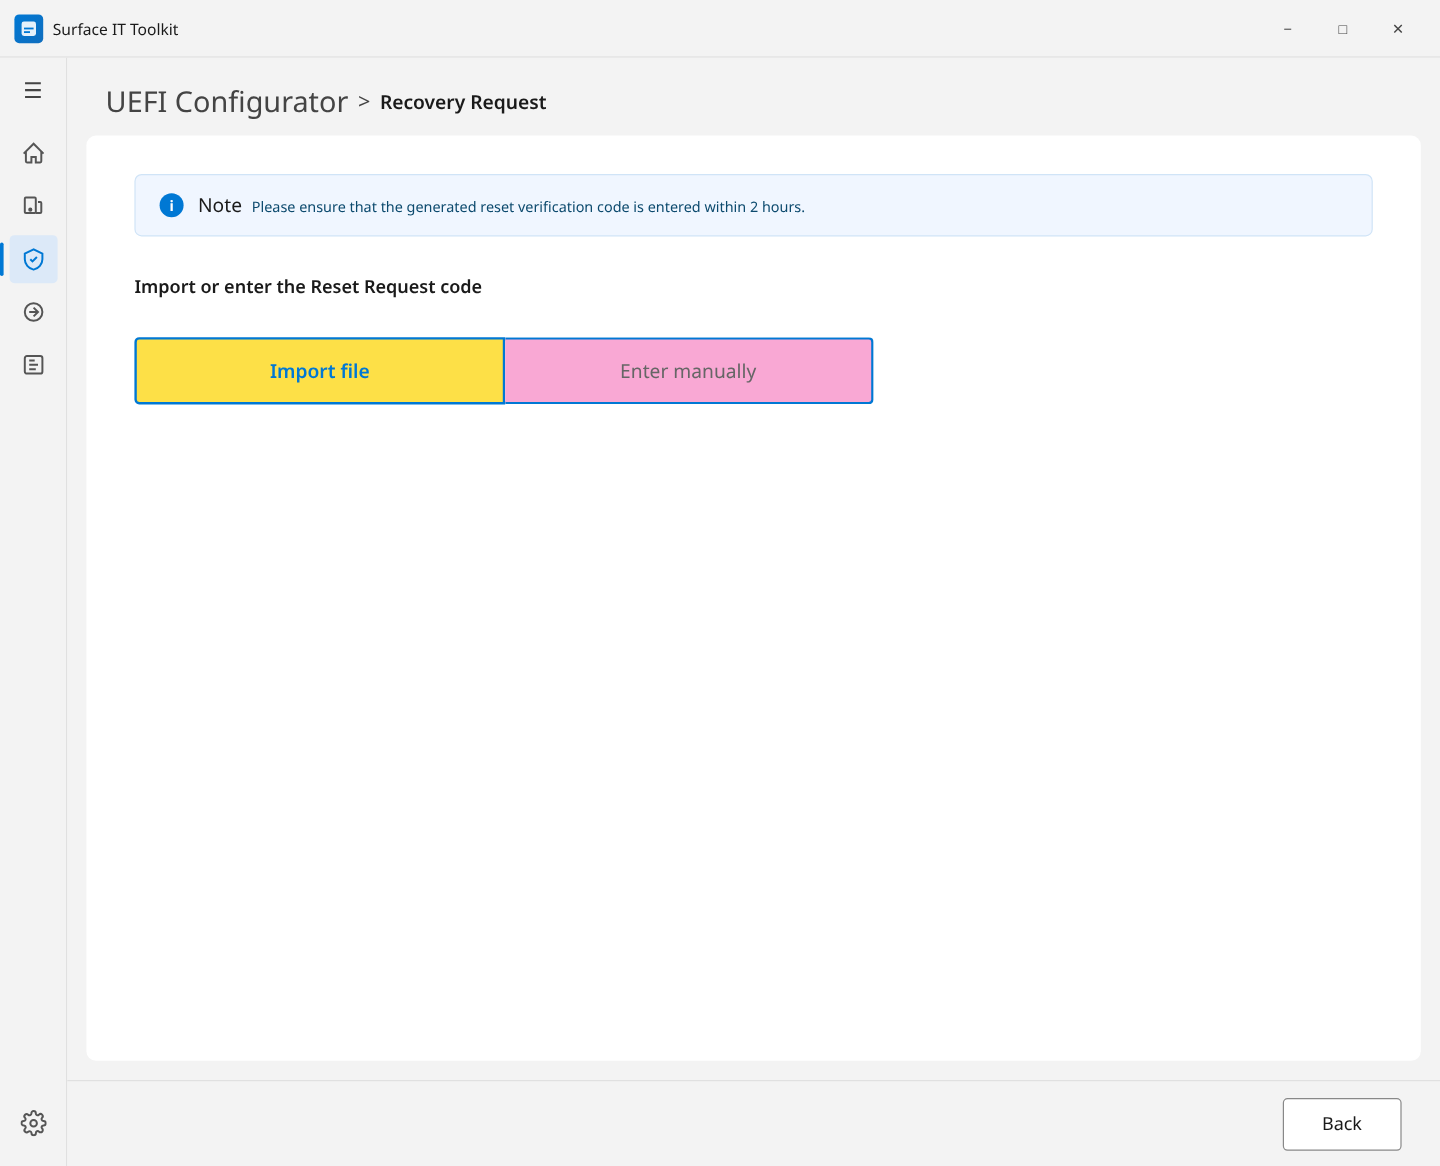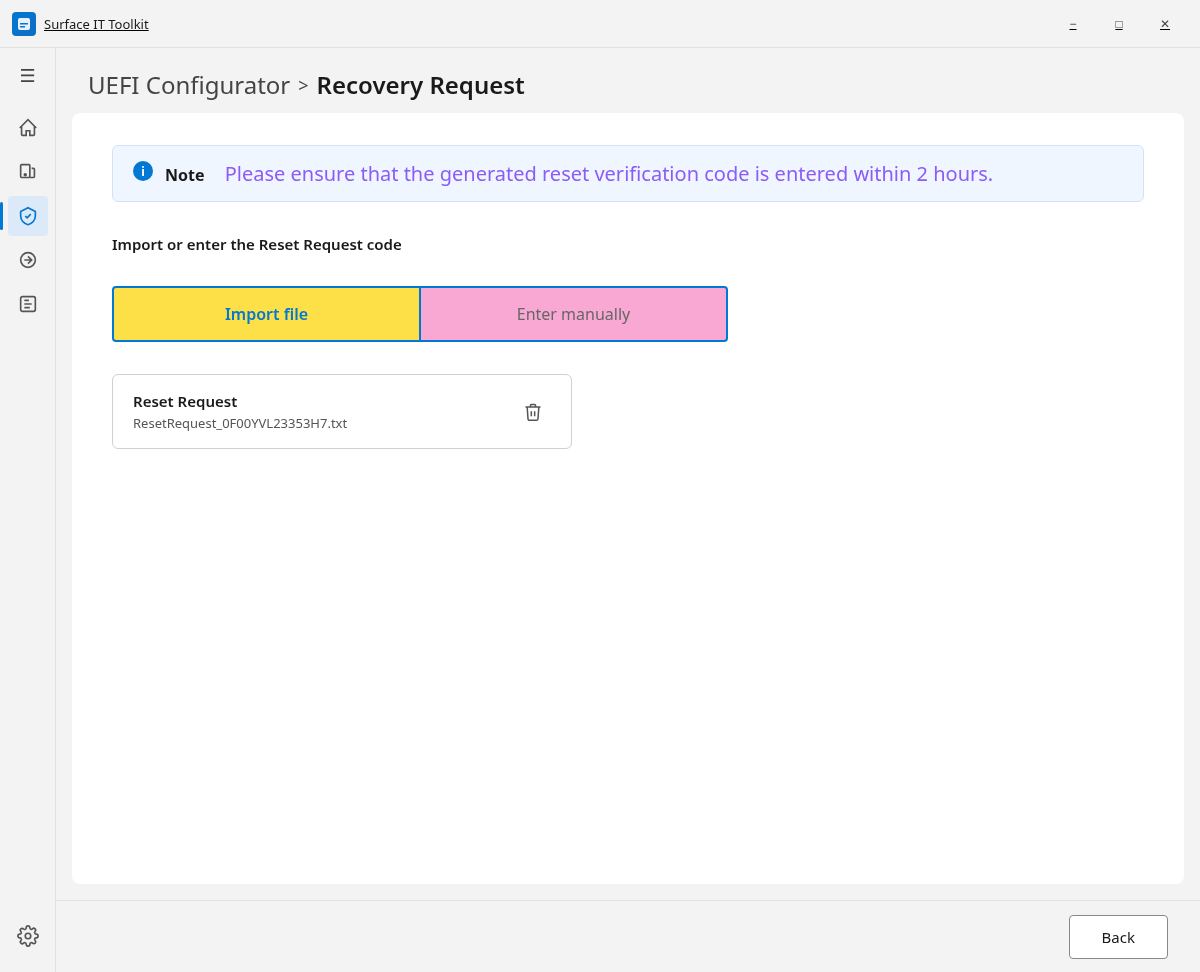--- a/index.html
+++ b/index.html
@@ -15,21 +15,20 @@
 
     
     .titlebar {
       height: 48px;
       background: #f3f3f3;
       display: flex;
       align-items: center;
       padding: 0 12px;
       border-bottom: 1px solid #e0e0e0;
       flex-shrink: 0;
-      text-decoration: underline;
     }
     .titlebar-icon {
       width: 24px;
       height: 24px;
       margin-right: 8px;
       background: linear-gradient(135deg, #0078d4 0%, #106ebe 100%);
       border-radius: 4px;
       display: flex;
       align-items: center;
       justify-content: center;
@@ -159,21 +158,21 @@
     .breadcrumb-parent {
       font-size: 24px;
       color: #444;
       font-weight: 400;
     }
     .breadcrumb-separator {
       font-size: 18px;
       color: #444;
     }
     .breadcrumb-current {
-      font-size: 24px;
+      font-size: 16px;
       color: #1a1a1a;
       font-weight: 600;
       text-align: center;
     }
 
     
     .content-panel {
       flex: 1;
       background: white;
       margin: 0 16px 16px 16px;
@@ -215,27 +214,27 @@
       justify-content: center;
       flex-shrink: 0;
       margin-top: 1px;
     }
     .note-icon span {
       color: white;
       font-size: 12px;
       font-weight: 700;
     }
     .note-label {
-      font-weight: 700;
-      color: #1a1a1a;
-      margin-right: 16px;
+      font-weight: 400;
+      color: #1a1a1a;
+      margin-right: 4px;
     }
     .note-text {
-      font-size: 20px;
-      color: #8b5cf6;
+      font-size: 12px;
+      color: #0c4a6e;
     }
 
     
     .import-label {
       font-size: 15px;
       font-weight: 600;
       color: #1a1a1a;
       margin-bottom: 32px;
     }
 
@@ -440,33 +439,19 @@
         </div>
       </div>
 
       <div class="import-label">Import or enter the Reset Request code</div>
 
       <div class="toggle-group">
         <button class="toggle-btn active">Import file</button>
         <button class="toggle-btn inactive">Enter manually</button>
       </div>
 
-      <div class="file-item">
-        <div class="file-item-info">
-          <span class="file-item-name">Reset Request</span>
-          <span class="file-item-path">ResetRequest_0F00YVL23353H7.txt</span>
-        </div>
-        <button class="file-item-delete">
-          <svg viewBox="0 0 24 24" fill="none" stroke="currentColor" stroke-width="1.8">
-            <polyline points="3 6 5 6 21 6"></polyline>
-            <path d="M19 6l-1 14a2 2 0 01-2 2H8a2 2 0 01-2-2L5 6"></path>
-            <path d="M10 11v6M14 11v6"></path>
-            <path d="M9 6V4a1 1 0 011-1h4a1 1 0 011 1v2"></path>
-          </svg>
-        </button>
-      </div>
     </div>
 
     <div class="bottom-bar">
       <button class="btn-back">Back</button>
     </div>
   </div>
 </div>
 
 </body></html>

